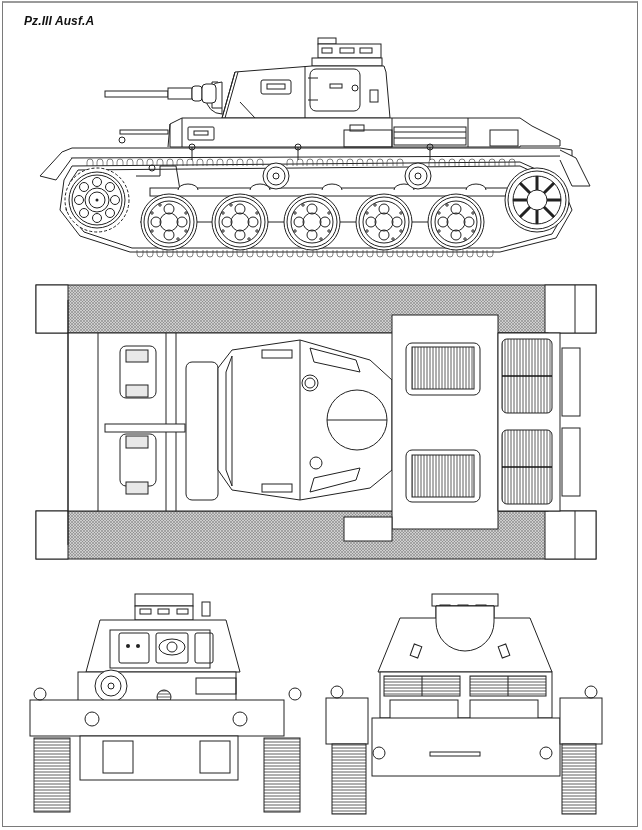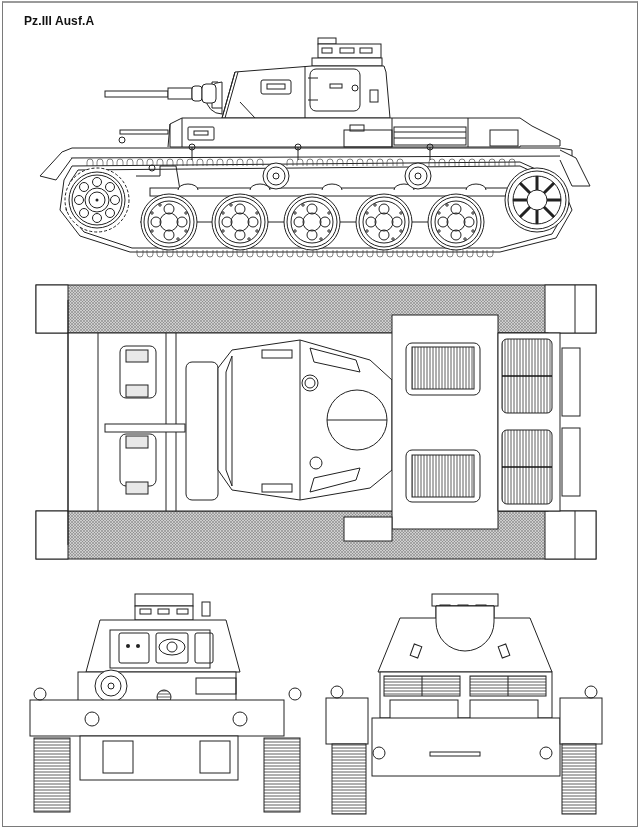--- a/index.html
+++ b/index.html
@@ -1,18 +1,18 @@
 <!DOCTYPE html>
 <html><head>
 <meta charset="utf-8">
 <style>
   html,body{margin:0;padding:0;background:#fff;}
   body{width:642px;height:830px;position:relative;overflow:hidden;font-family:"Liberation Sans",sans-serif;}
   .sheet{position:absolute;left:2px;top:1px;width:636px;height:826px;border:1px solid #7a7a7a;border-top:2px solid #9a9a9a;box-sizing:border-box;background:#fff;}
-  .title{position:absolute;left:24px;top:14px;font-size:12px;font-weight:bold;color:#111;letter-spacing:0.1px;}
+  .title{position:absolute;left:24px;top:14px;font-size:12px;font-weight:bold;font-style:italic;color:#111;letter-spacing:0.1px;}
   svg{position:absolute;left:0;top:0;}
   .ln{fill:none;stroke:#222;stroke-width:1;}
   .lnt{fill:none;stroke:#333;stroke-width:0.6;}
   .fillw{fill:#fff;stroke:#222;stroke-width:1;}
   .fillg{fill:#e8e8e8;stroke:#222;stroke-width:1;}
   .hatch{fill:url(#mesh);stroke:#222;stroke-width:1;}
   .grille{fill:url(#vlines);stroke:#222;stroke-width:1;}
   .grilleh{fill:url(#hlines);stroke:#222;stroke-width:1;}
   .dot{fill:#222;}
 </style>

